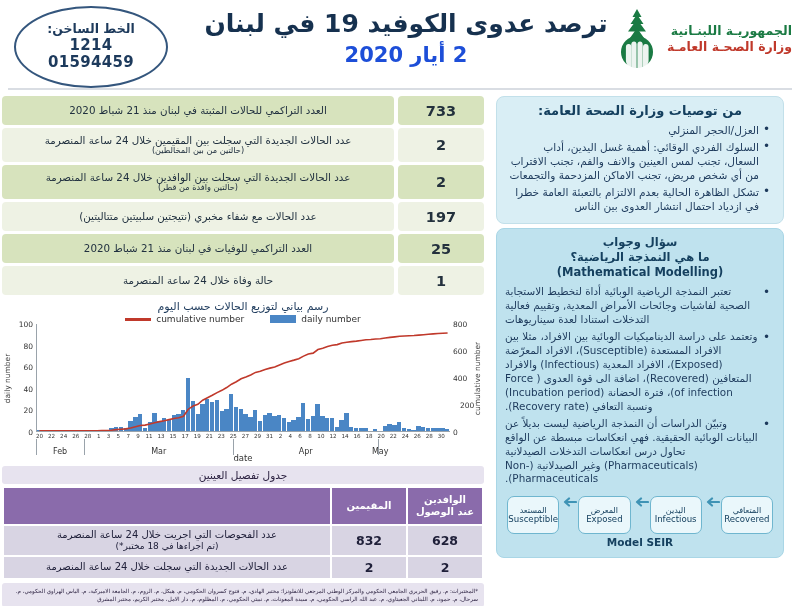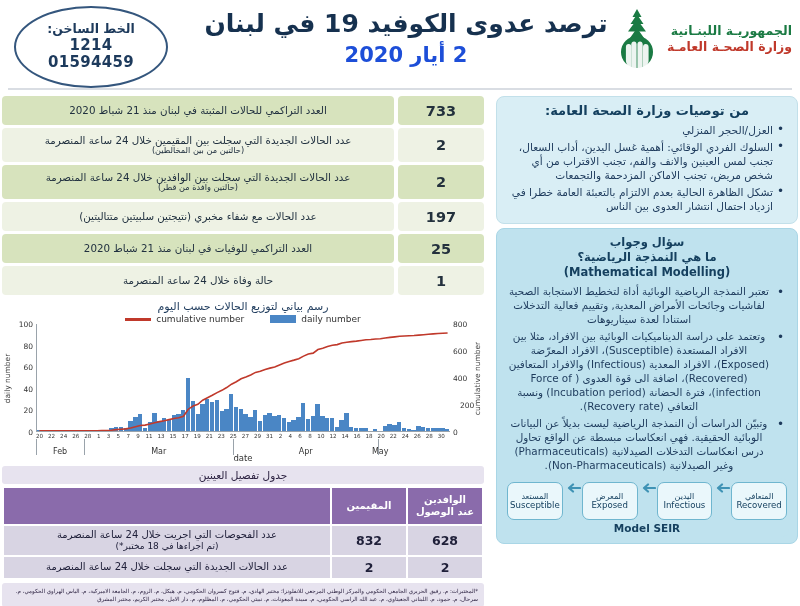--- a/index.html
+++ b/index.html
@@ -36,21 +36,21 @@
   .brand-txt{text-align:right;line-height:1.3;}
   .brand-l1{font-size:12.5px;font-weight:bold;color:#1a7a43;white-space:nowrap;}
   .brand-l2{font-size:12.5px;font-weight:bold;color:#c0392b;white-space:nowrap;}
   .cedar{width:48px;height:62px;}
   .hr-top{
     position:absolute;left:8px;right:8px;top:88px;height:2px;background:#d9dde3;
   }
 
   
   .body-row{position:absolute;top:94px;left:0;right:0;bottom:0;display:flex;flex-direction:row;}
-  .col-left{width:310px;padding:2px 2px 2px 6px;box-sizing:border-box;}
+  .col-left{width:310px;padding:2px 16px 2px 6px;box-sizing:border-box;}
   .col-right{flex:1;padding:2px 6px 2px 2px;box-sizing:border-box;}
 
   
   .panel-reco{
     background:#d9eef5;border:1px solid #c2e0ea;border-radius:8px;
     padding:6px 8px 7px 8px;margin-bottom:4px;
   }
   .reco-title{
     text-align:center;font-size:13px;font-weight:bold;color:#15405f;margin-bottom:5px;
   }
@@ -67,21 +67,21 @@
     background:#bfe2ee;border:1px solid #a9d6e6;border-radius:8px;
     padding:6px 8px 6px 8px;
   }
   .qa-head{text-align:center;line-height:1.3;margin-bottom:5px;}
   .qa-h1{font-size:11.5px;font-weight:bold;color:#15405f;}
   .qa-h2{font-size:11.5px;font-weight:bold;color:#15405f;}
   .qa-h3{font-size:11.5px;font-weight:bold;color:#15405f;direction:ltr;}
   ul.qa-list{margin:0;padding:0 16px 0 0;list-style:none;}
   ul.qa-list li{
     position:relative;font-size:10.4px;line-height:1.34;color:#1d3a5c;
-    text-align:center;margin-bottom:3px;
+    text-align:left;margin-bottom:3px;
   }
   ul.qa-list li:before{
     content:"•";position:absolute;right:-11px;top:-1px;font-size:12px;color:#1d3a5c;
   }
 
   .seir{
     margin-top:6px;background:#bfe2ee;border-radius:8px;padding:4px 2px 3px 2px;
   }
   .seir-row{display:flex;flex-direction:row-reverse;align-items:flex-start;justify-content:center;gap:1px;}
   .seir-box{

